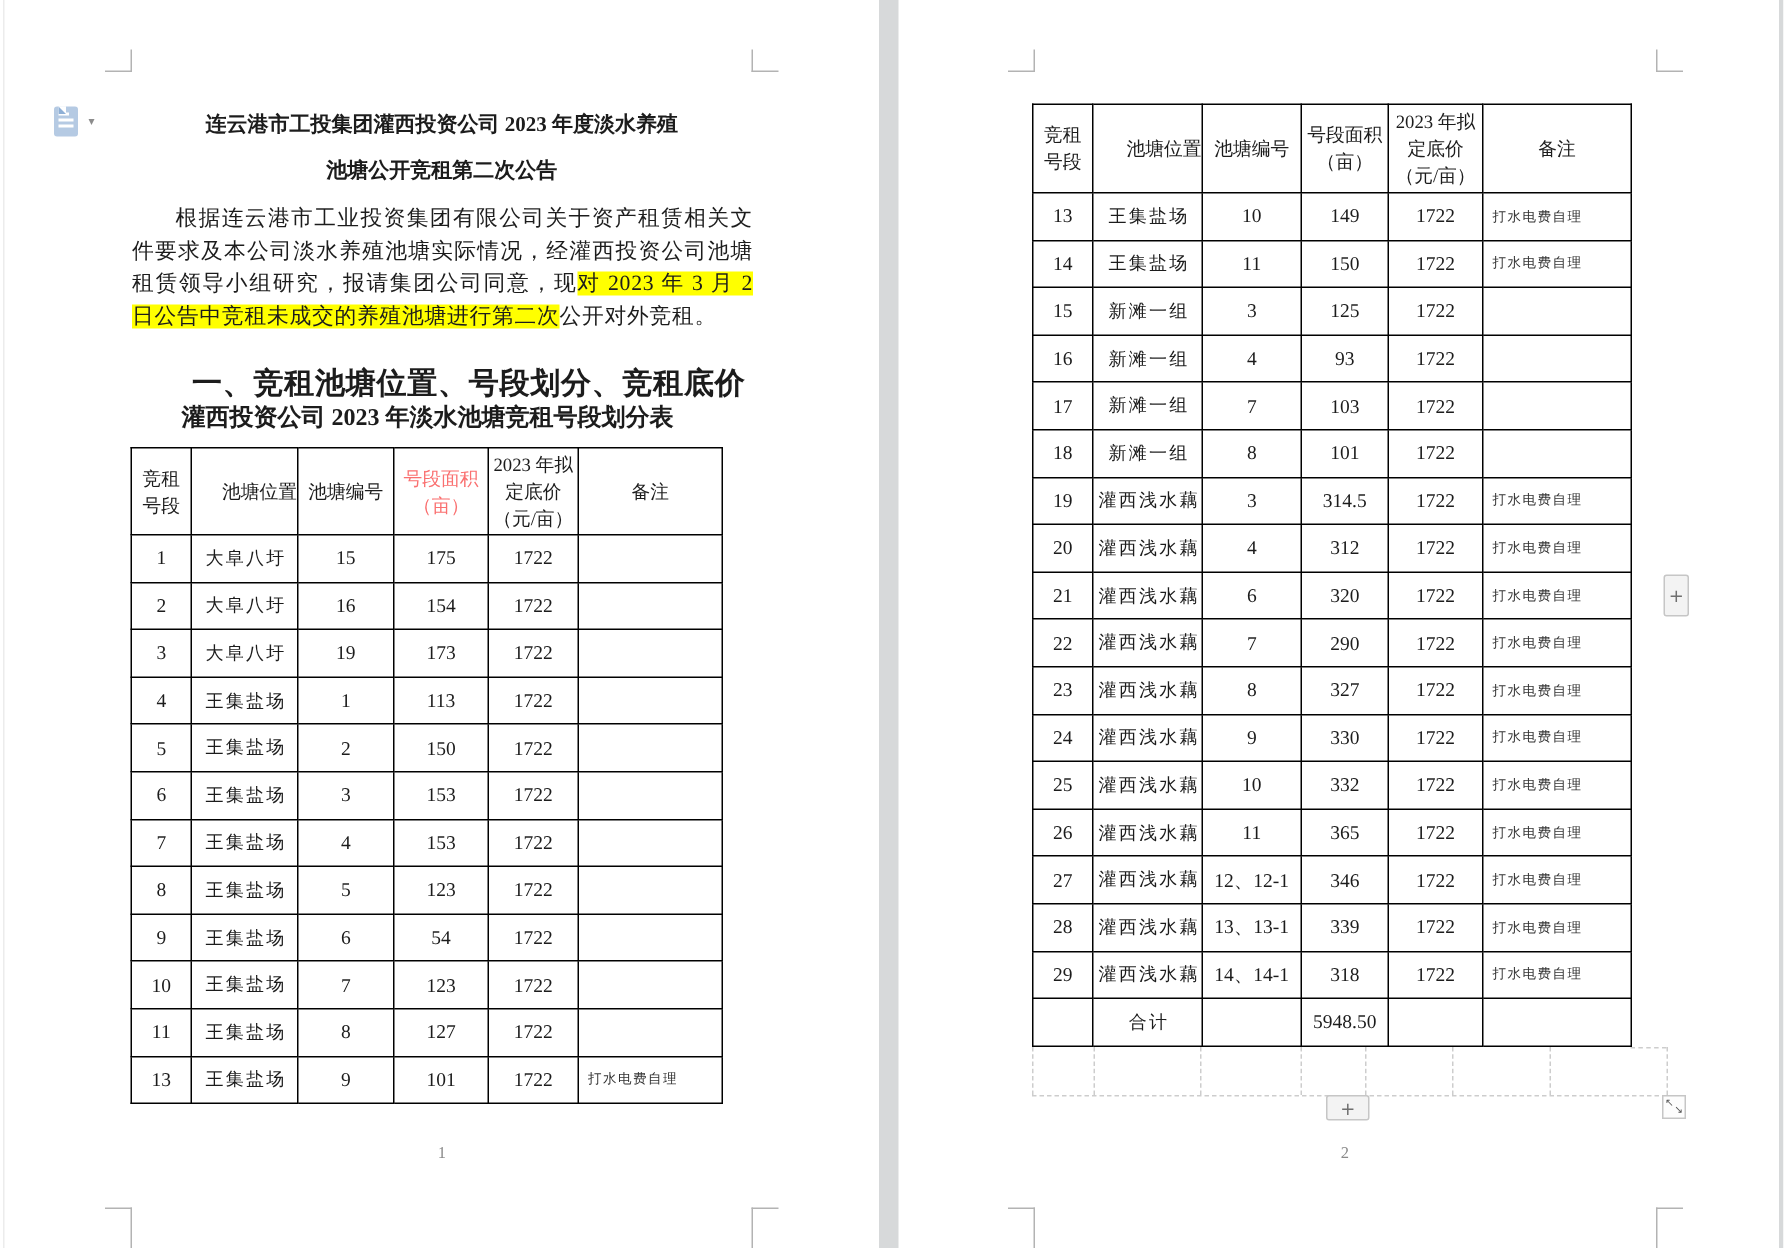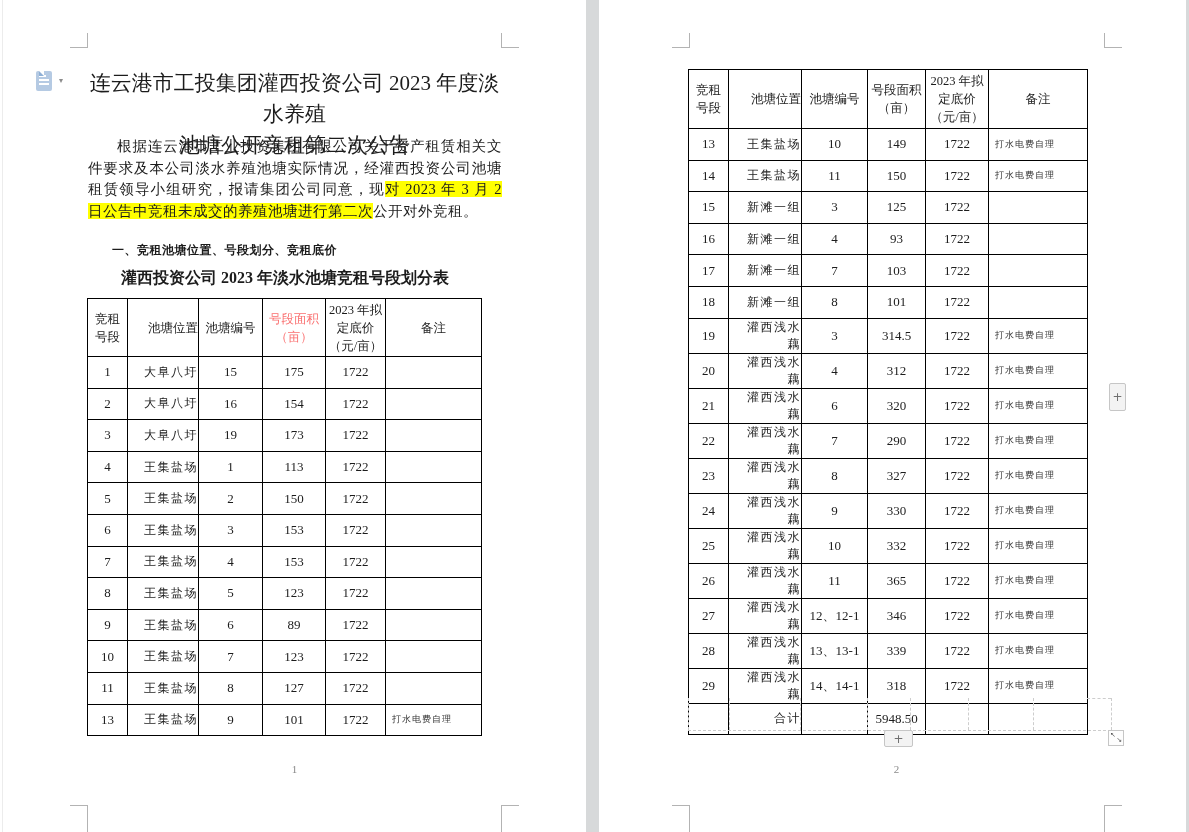--- a/index.html
+++ b/index.html
@@ -23,32 +23,32 @@
   
   .paste-btn{left:34px;top:70px;width:40px;height:24px;cursor:pointer;}
   .paste-doc{position:absolute;left:2px;top:1px;width:16px;height:20px;background:#b5cae3;border-radius:2px;}
   .paste-doc span{position:absolute;left:3px;height:2px;background:#ffffff;}
   .paste-doc .l1{top:4px;width:7px;}
   .paste-doc .l2{top:8px;width:10px;}
   .paste-doc .l3{top:12px;width:10px;}
   .paste-doc .fold{position:absolute;right:0;top:0;width:0;height:0;border-left:5px solid #8fb0d6;border-top:5px solid #ffffff;}
   .paste-arrow{position:absolute;left:25px;top:6px;font-family:"DejaVu Sans",sans-serif;font-size:8px;color:#8c8c8c;}
   
-  .doc-title{left:88px;top:68px;width:413px;text-align:center;font-weight:normal;font-size:21px;line-height:31px;}
+  .doc-title{left:88px;top:68px;width:413px;text-align:center;font-weight:bold;font-size:14px;line-height:31px;}
   .body-par{left:88px;top:136px;width:414px;font-size:14.5px;line-height:21.5px;text-align:justify;text-indent:2em;letter-spacing:.5px;}
   .hl{background:#ffff00;}
-  .sec-head{left:88px;top:242px;width:414px;font-weight:bold;font-size:12px;text-indent:2em;letter-spacing:.5px;}
+  .sec-head{left:88px;top:242px;width:414px;font-weight:bold;font-size:20px;text-indent:2em;letter-spacing:.5px;}
   .tbl-title{left:88px;top:268px;width:394px;text-align:center;font-weight:bold;font-size:16px;}
   
   table.doc{border-collapse:collapse;table-layout:fixed;background:#fff;border-radius:13px;}
   table.doc th,table.doc td{border:1px solid #000;overflow:hidden;padding:0;}
   table.doc th{font-weight:normal;font-size:12.5px;line-height:18px;white-space:pre-line;text-align:center;vertical-align:middle;}
   table.doc th.h1{text-align:right;padding-left:8px;}
   table.doc td{font-size:13px;text-align:center;vertical-align:middle;}
-  table.doc td.c1{text-align:right;padding-left:15px;font-size:12px;letter-spacing:1.5px;}
+  table.doc td.c1{text-align:center;padding-left:2px;font-size:12px;letter-spacing:1.5px;}
   table.doc td.c5{text-align:left;padding-left:6px;font-size:9px;letter-spacing:1px;color:#333;}
   #table1{left:87px;top:298px;}
   #table1 tr{height:31.6px;}
   #table1 thead tr{height:58px;}
   #table1 th.h3{color:#fa7070;}
   #table2{left:688px;top:69px;}
   #table2 tr{height:31.6px;}
   #table2 thead tr{height:59px;}
   .page-num{width:413px;text-align:center;font-size:11px;color:#8a8a8a;top:763px;}
   
@@ -186,21 +186,21 @@
         <td class="c1">王集盐场</td>
         <td class="c2">5</td>
         <td class="c3">123</td>
         <td class="c4">1722</td>
         <td class="c5"></td>
       </tr>
       <tr>
         <td class="c0">9</td>
         <td class="c1">王集盐场</td>
         <td class="c2">6</td>
-        <td class="c3">89</td>
+        <td class="c3">54</td>
         <td class="c4">1722</td>
         <td class="c5"></td>
       </tr>
       <tr>
         <td class="c0">10</td>
         <td class="c1">王集盐场</td>
         <td class="c2">7</td>
         <td class="c3">123</td>
         <td class="c4">1722</td>
         <td class="c5"></td>

